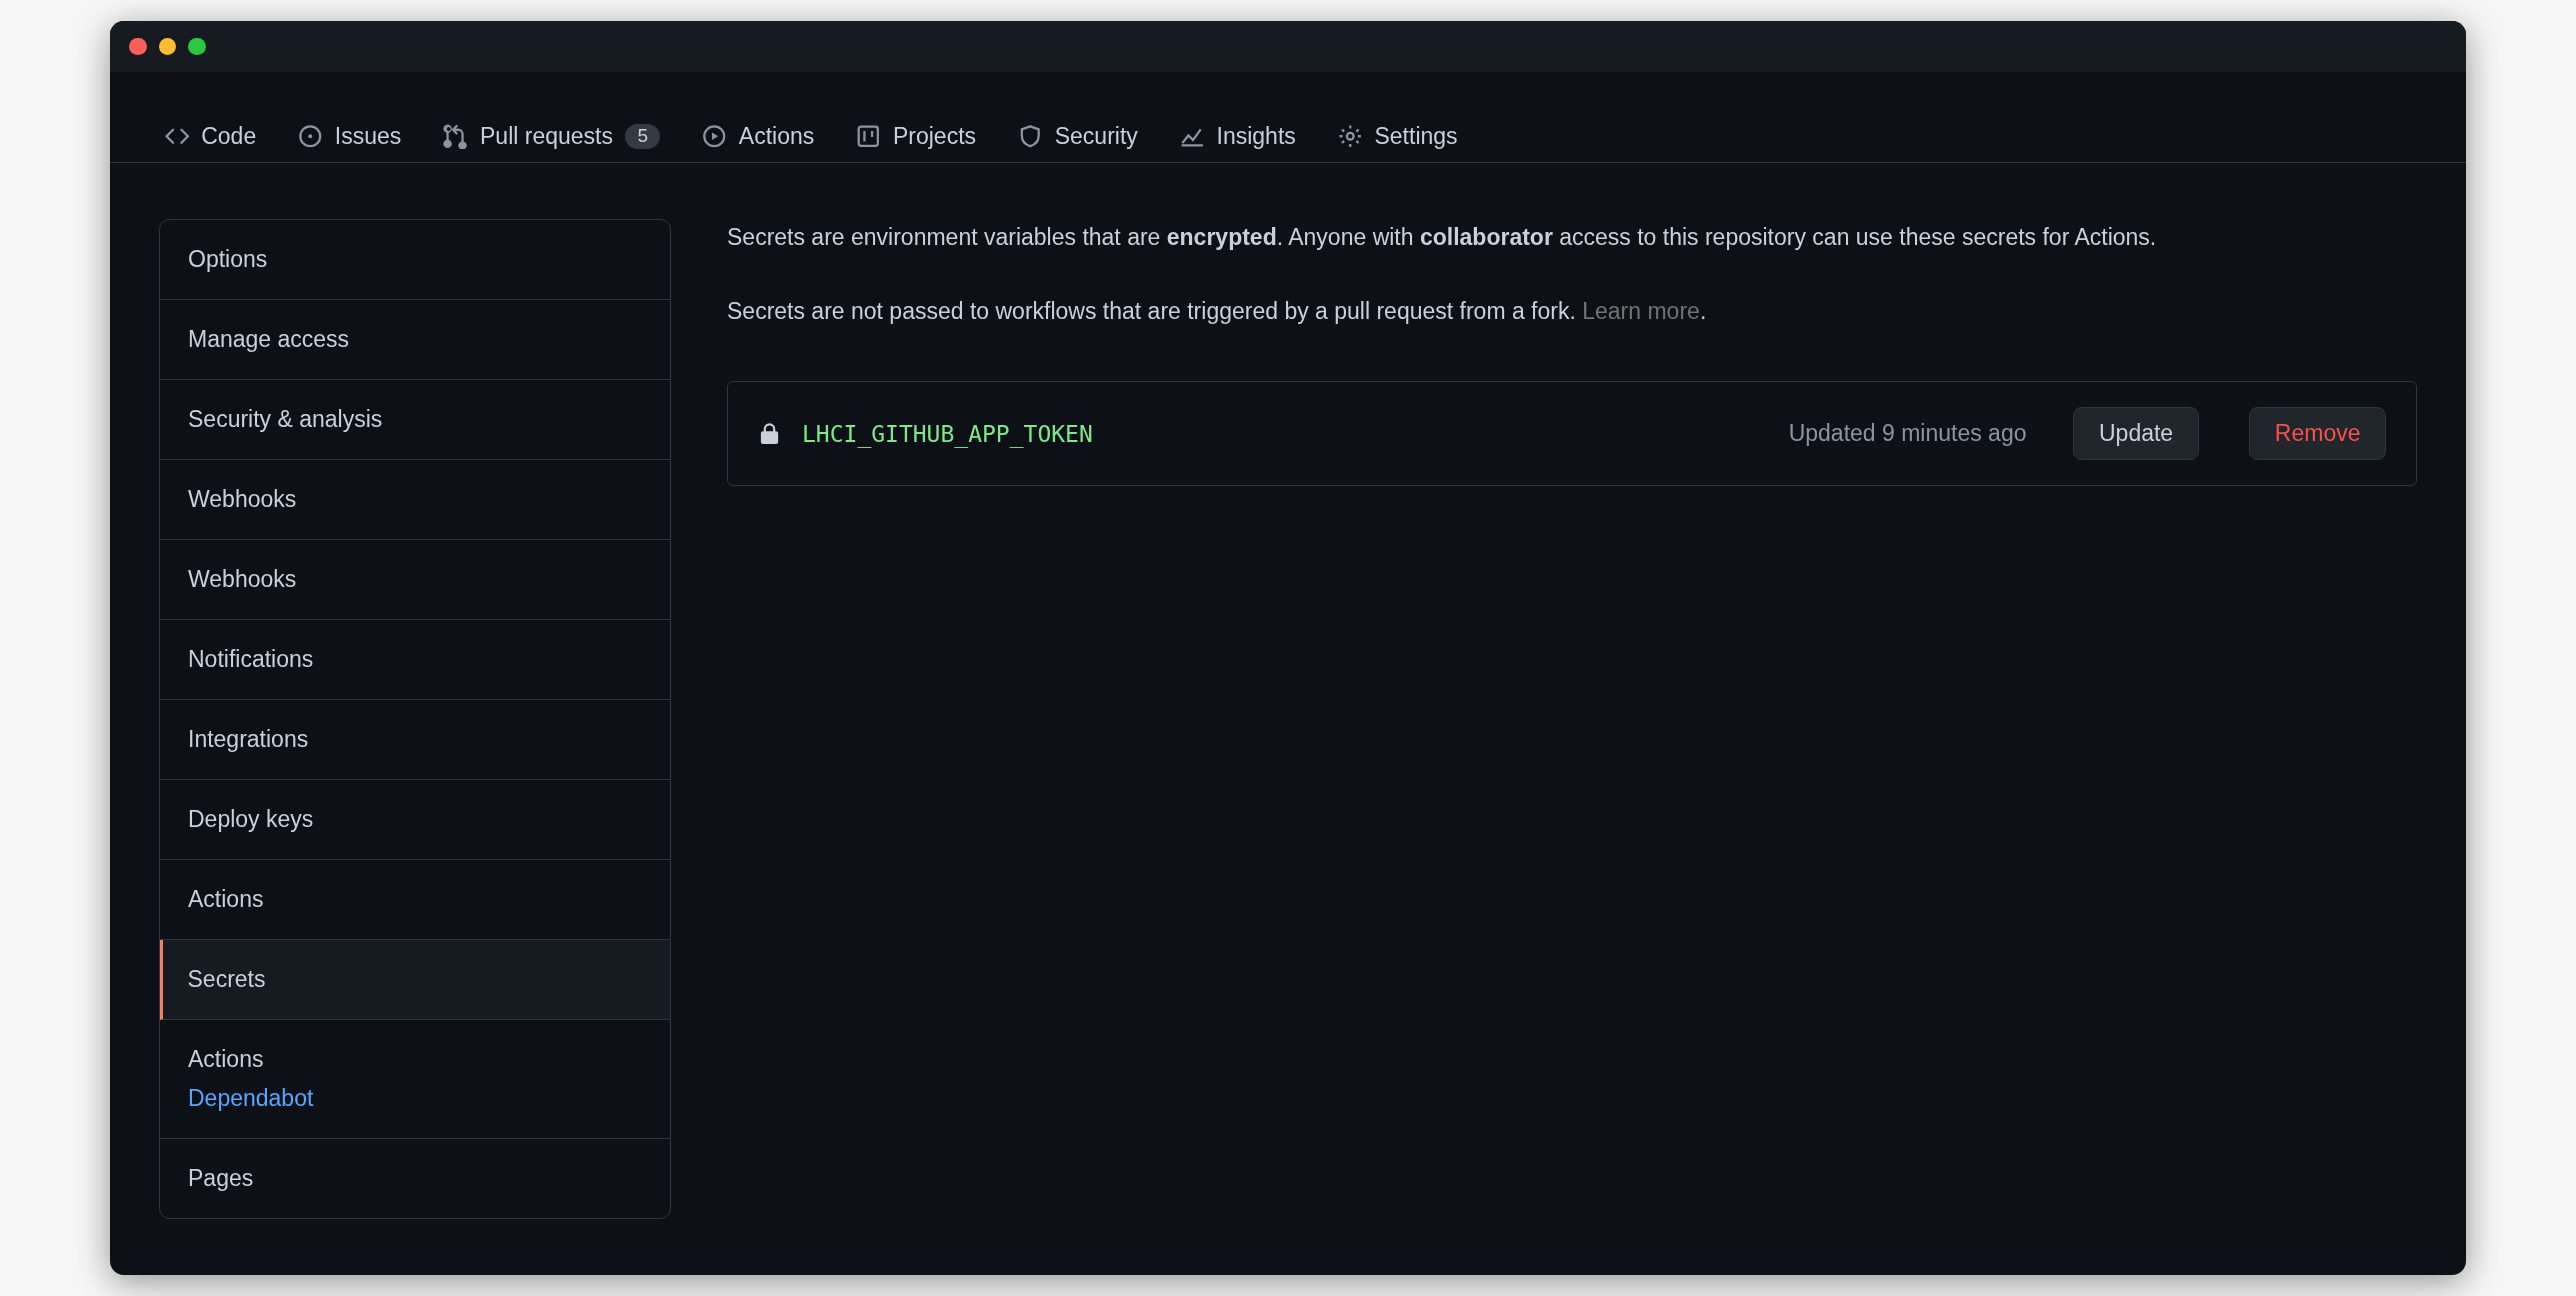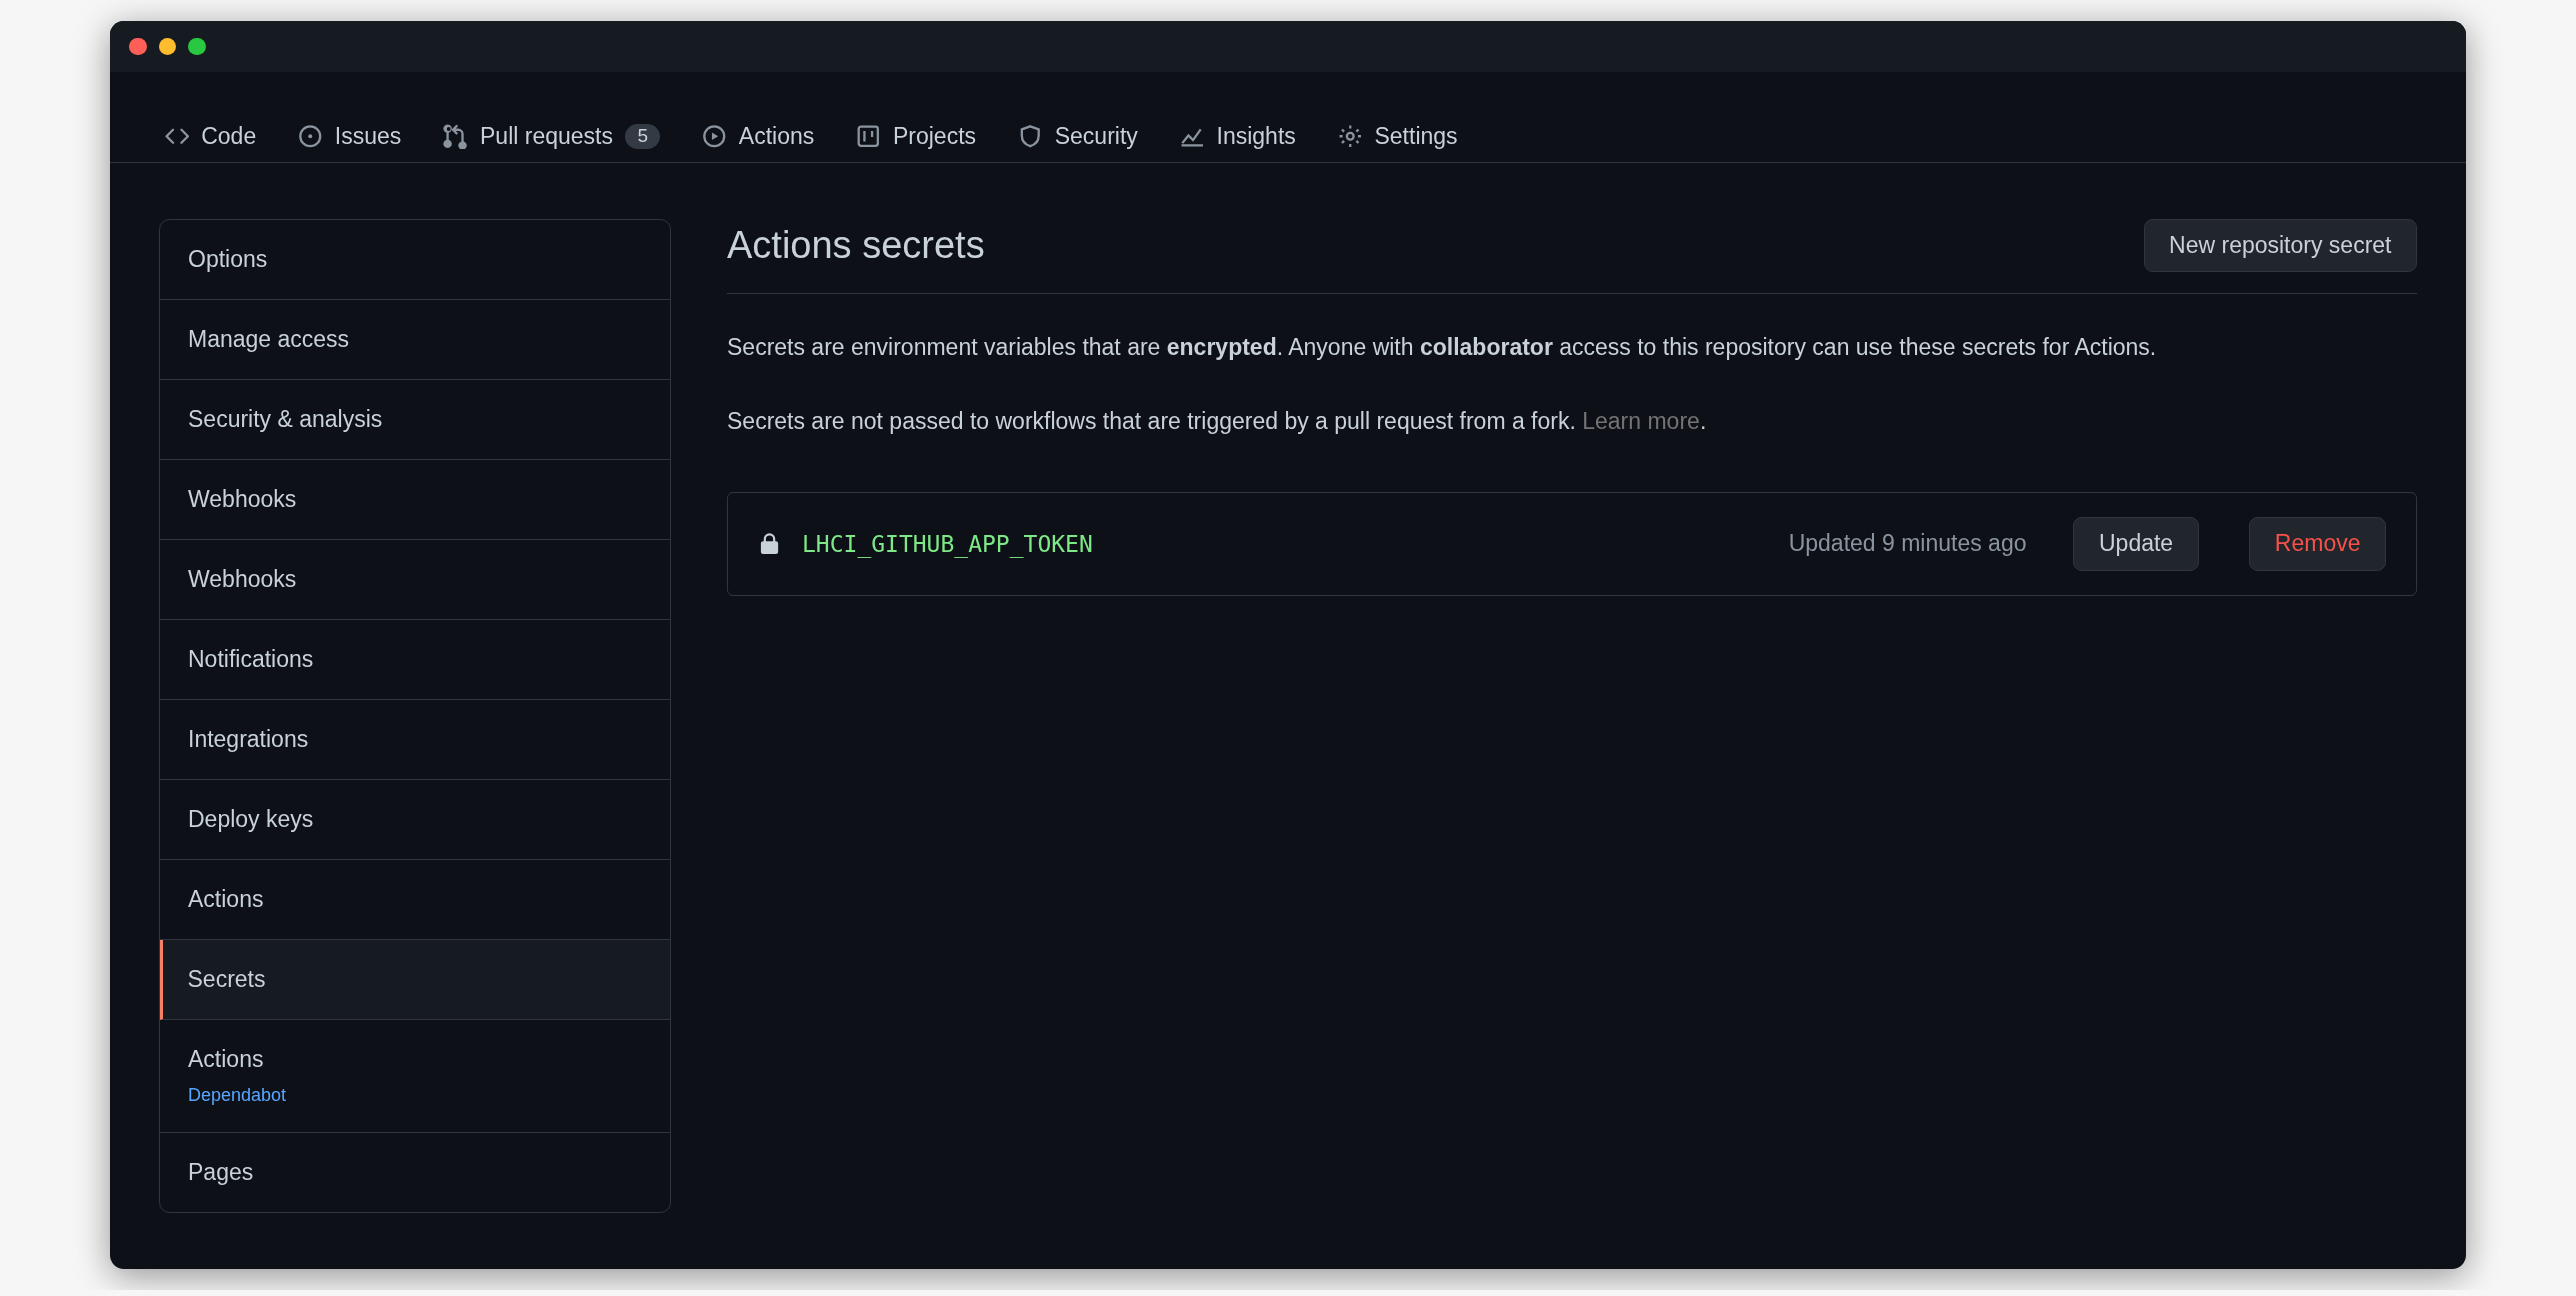--- a/index.html
+++ b/index.html
@@ -90,21 +90,21 @@
   .side-sub {
     padding: 26px 28px 8.7px 28px;
     border-bottom: none;
   }
   .side-sub-title {
     font-size: 23px;
     color: #c9d1d9;
     margin-bottom: 12.2px;
   }
   .side-sub-link {
-    font-size: 18px;
+    font-size: 23px;
     color: #58a6ff;
     cursor: pointer;
     display: block;
     padding-bottom: 17.5px;
   }
   .side-sub-wrap { border-bottom: 0.9px solid #30363d; }
 
   .main { flex: 1; }
   .main-header {
     display: flex;
@@ -260,24 +260,20 @@
       <div class="side-sub-wrap">
         <div class="side-sub">
           <div class="side-sub-title">Actions</div>
           <a class="side-sub-link">Dependabot</a>
         </div>
       </div>
       <div class="side-item">Pages</div>
     </div>
 
     <div class="main">
-      <div class="main-header">
-        <h1 class="main-title">Actions secrets</h1>
-        <button class="btn">New repository secret</button>
-      </div>
 
       <div class="blurb">
         <p>
           <span>Secrets are environment variables that are </span><b>encrypted</b><span>. Anyone with </span><b>collaborator</b><span> access to this repository can use these secrets for Actions.</span>
         </p>
         <br>
         <p>
           <span>Secrets are not passed to workflows that are triggered by a pull request from a fork. </span><a>Learn more</a><span>.</span>
         </p>
       </div>

